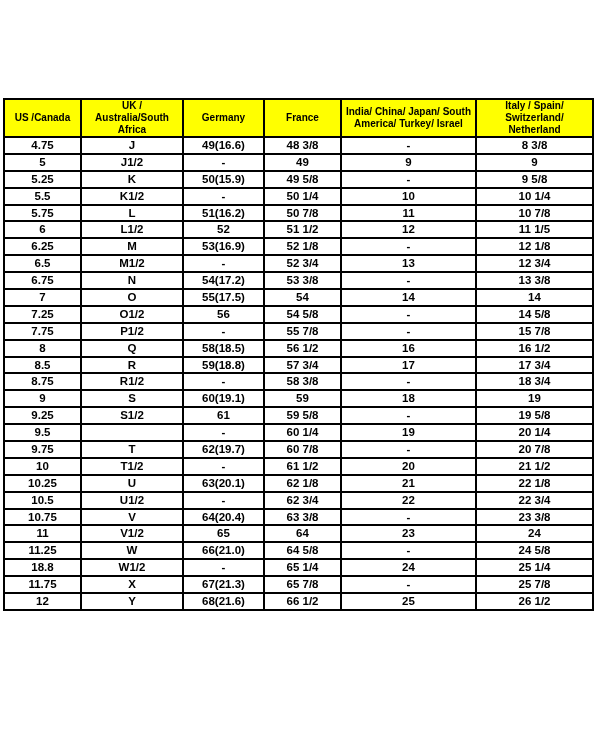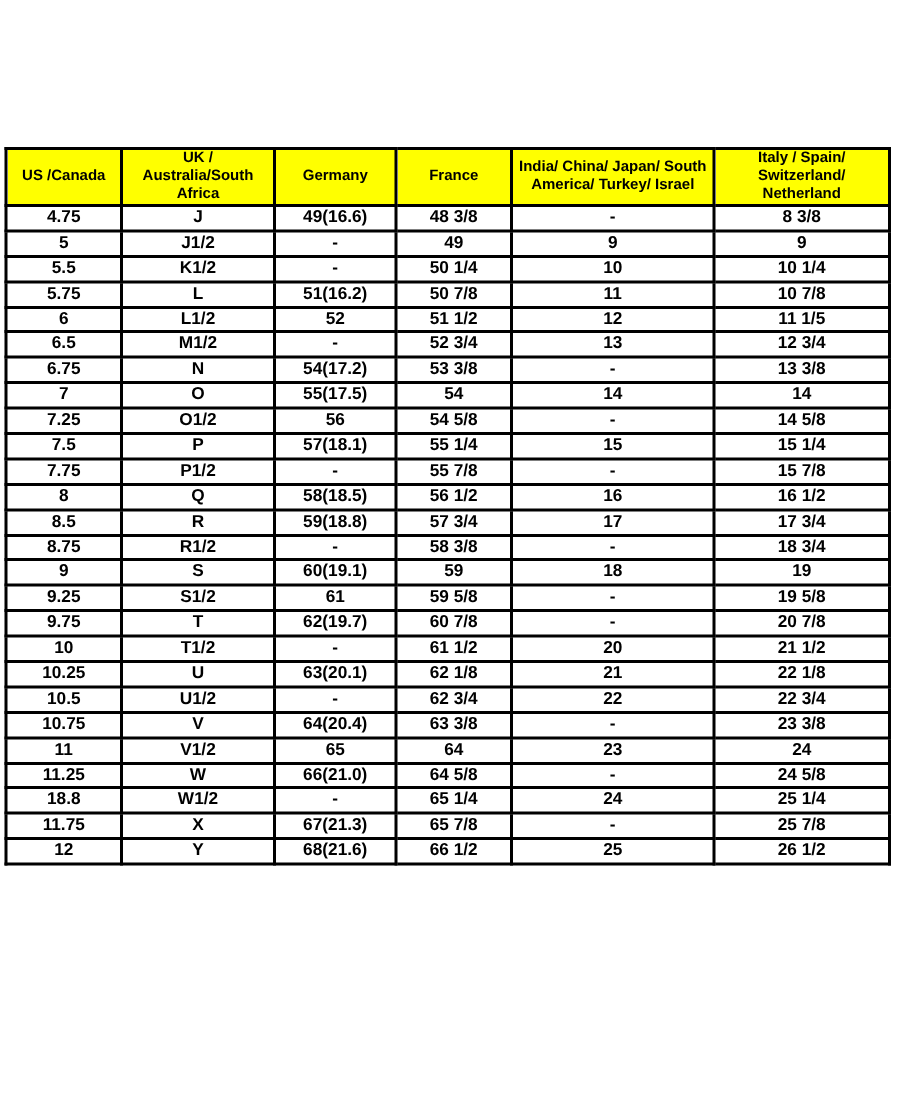--- a/index.html
+++ b/index.html
@@ -91,20 +91,28 @@
         </tr>
         <tr>
           <td>5</td>
           <td>J1/2</td>
           <td>-</td>
           <td>49</td>
           <td>9</td>
           <td>9</td>
         </tr>
         <tr>
+          <td>5.25</td>
+          <td>K</td>
+          <td>50(15.9)</td>
+          <td>49 5/8</td>
+          <td>-</td>
+          <td>9 5/8</td>
+        </tr>
+        <tr>
           <td>5.5</td>
           <td>K1/2</td>
           <td>-</td>
           <td>50 1/4</td>
           <td>10</td>
           <td>10 1/4</td>
         </tr>
         <tr>
           <td>5.75</td>
           <td>L</td>
@@ -115,20 +123,28 @@
         </tr>
         <tr>
           <td>6</td>
           <td>L1/2</td>
           <td>52</td>
           <td>51 1/2</td>
           <td>12</td>
           <td>11 1/5</td>
         </tr>
         <tr>
+          <td>6.25</td>
+          <td>M</td>
+          <td>53(16.9)</td>
+          <td>52 1/8</td>
+          <td>-</td>
+          <td>12 1/8</td>
+        </tr>
+        <tr>
           <td>6.5</td>
           <td>M1/2</td>
           <td>-</td>
           <td>52 3/4</td>
           <td>13</td>
           <td>12 3/4</td>
         </tr>
         <tr>
           <td>6.75</td>
           <td>N</td>
@@ -147,28 +163,20 @@
         </tr>
         <tr>
           <td>7.25</td>
           <td>O1/2</td>
           <td>56</td>
           <td>54 5/8</td>
           <td>-</td>
           <td>14 5/8</td>
         </tr>
         <tr>
-          <td>7.5</td>
-          <td>P</td>
-          <td>57(18.1)</td>
-          <td>55 1/4</td>
-          <td>15</td>
-          <td>15 1/4</td>
-        </tr>
-        <tr>
           <td>7.75</td>
           <td>P1/2</td>
           <td>-</td>
           <td>55 7/8</td>
           <td>-</td>
           <td>15 7/8</td>
         </tr>
         <tr>
           <td>8</td>
           <td>Q</td>
@@ -203,20 +211,28 @@
         </tr>
         <tr>
           <td>9.25</td>
           <td>S1/2</td>
           <td>61</td>
           <td>59 5/8</td>
           <td>-</td>
           <td>19 5/8</td>
         </tr>
         <tr>
+          <td>9.5</td>
+          <td></td>
+          <td>-</td>
+          <td>60 1/4</td>
+          <td>19</td>
+          <td>20 1/4</td>
+        </tr>
+        <tr>
           <td>9.75</td>
           <td>T</td>
           <td>62(19.7)</td>
           <td>60 7/8</td>
           <td>-</td>
           <td>20 7/8</td>
         </tr>
         <tr>
           <td>10</td>
           <td>T1/2</td>

